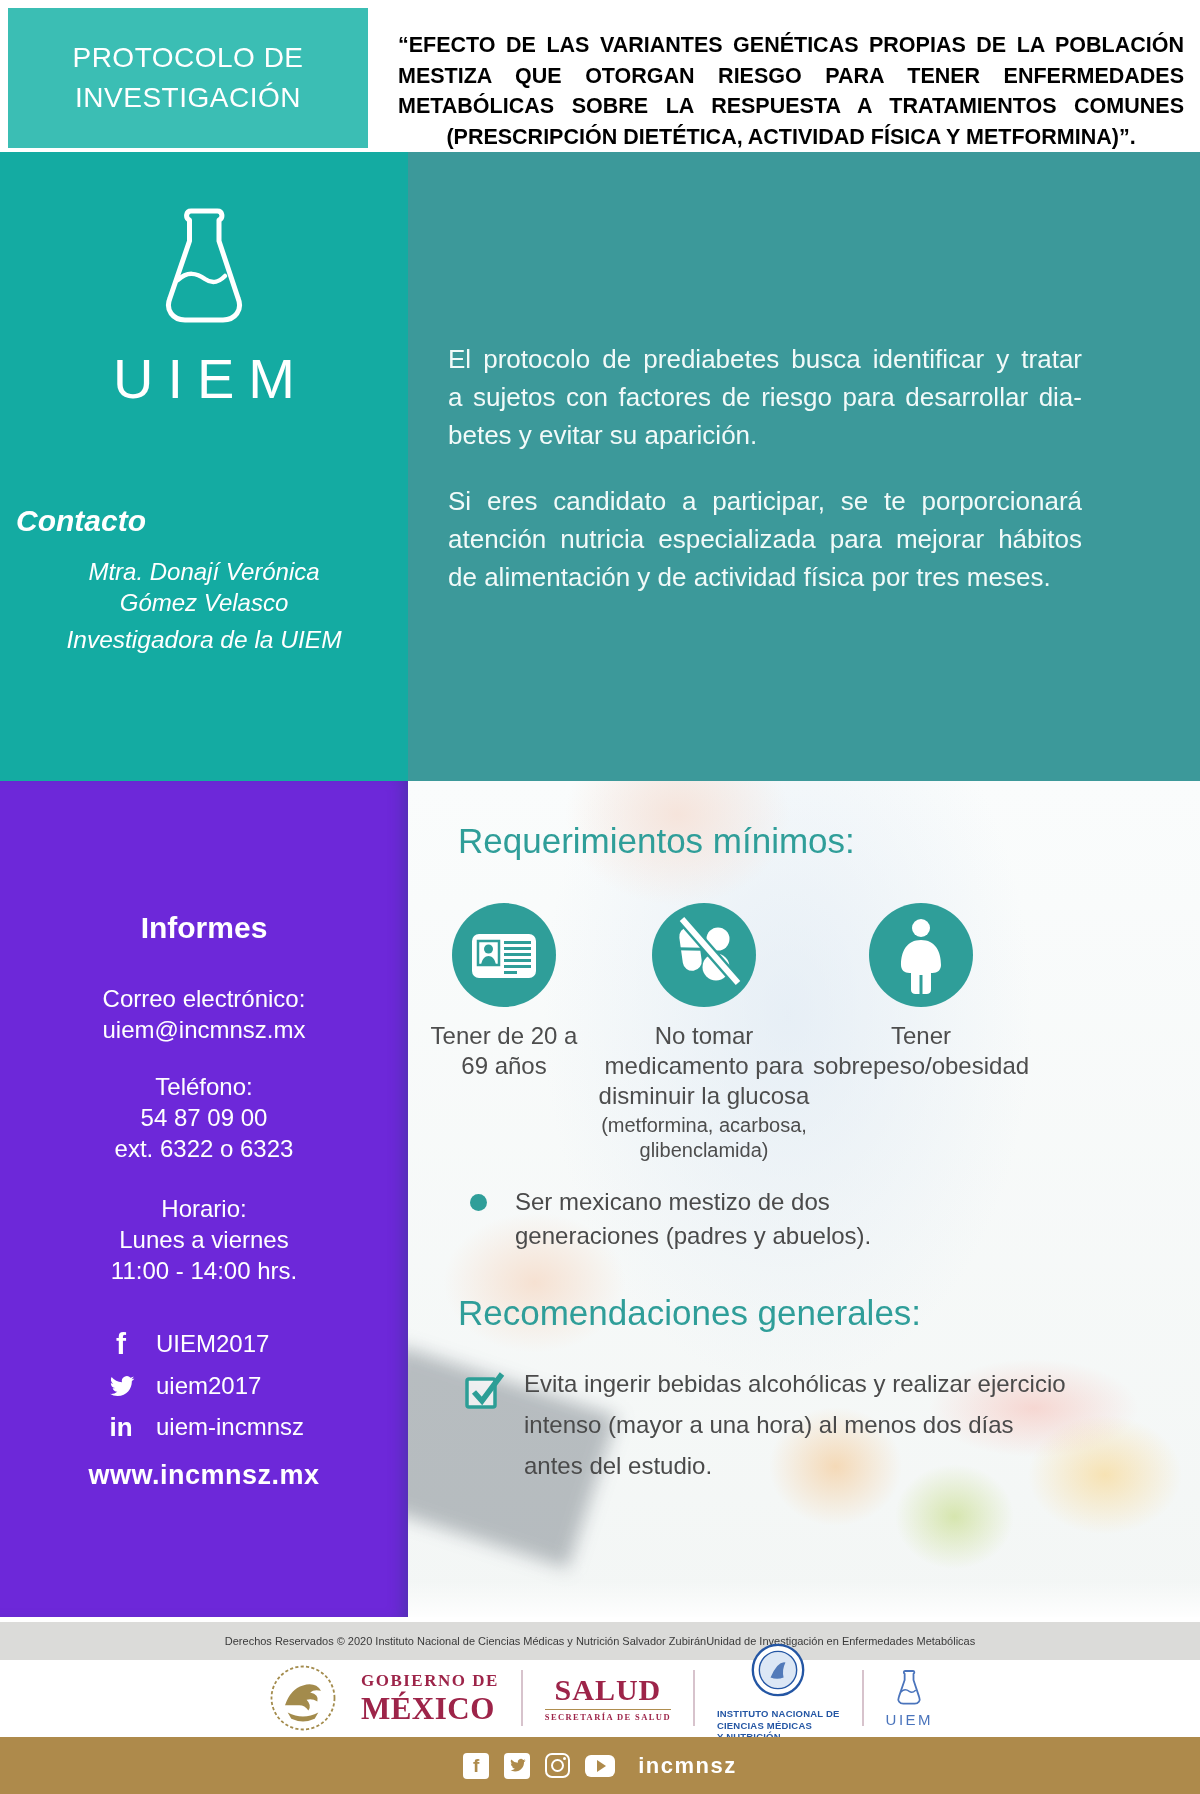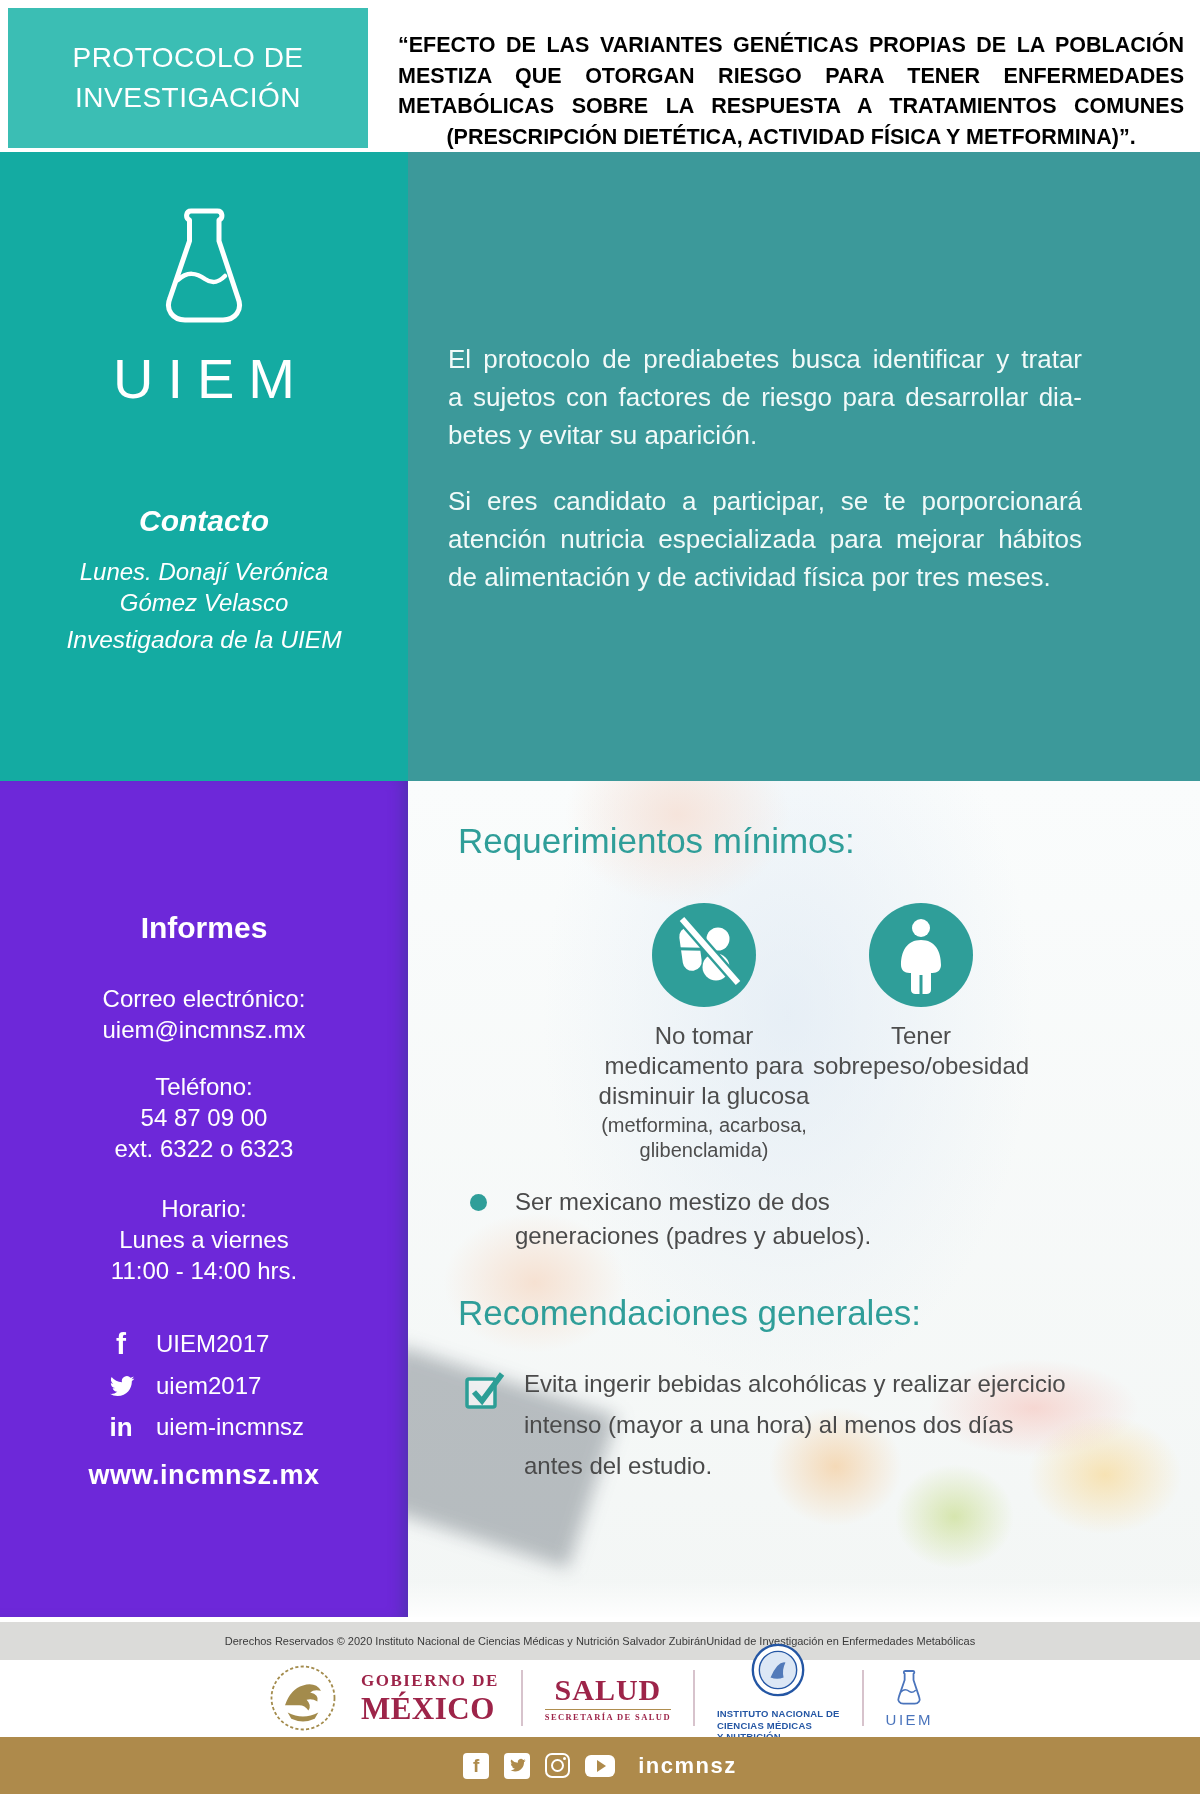--- a/index.html
+++ b/index.html
@@ -11,22 +11,22 @@
          display:flex;flex-direction:column;justify-content:center;align-items:center;gap:8px;
          font-size:28px;letter-spacing:.5px;}
   .quote{position:absolute;left:398px;top:30px;width:786px;color:#000000;font-weight:bold;
          font-size:21.5px;line-height:30.5px;text-align:justify;text-align-last:center;}
 
   
   .col-mid{position:absolute;left:0;top:152px;width:408px;height:629px;background:#14ABA2;color:#fff;}
   .flask-main{position:absolute;left:154px;top:44px;width:100px;height:150px;}
   .uiem-word{position:absolute;left:0;top:194px;width:100%;text-align:center;font-size:56px;
              letter-spacing:14px;text-indent:14px;font-weight:400;}
-  .contact-heading{position:absolute;left:0;top:352px;width:100%;text-align:center;font-size:30px;
-                   font-weight:bold;font-style:italic;}
+  .contact-heading{position:absolute;left:0;top:352px;width:100%;font-size:30px;
+                   font-weight:bold;font-style:italic;padding-left:16px;}
   .contact-name{position:absolute;left:0;top:404px;width:100%;text-align:center;font-size:24px;
                 font-style:italic;line-height:31px;}
   .contact-role{position:absolute;left:0;top:474px;width:100%;text-align:center;font-size:24.5px;
                 font-style:italic;}
 
   .panel{position:absolute;left:408px;top:152px;width:792px;height:629px;background:#3C999A;color:#F2FAF9;}
   .intro{position:absolute;left:40px;top:188px;width:634px;font-size:26px;line-height:38px;}
   .jline{text-align:justify;text-align-last:justify;}
   .jline.last{text-align-last:left;}
   .pgap{height:28px;}
@@ -109,21 +109,21 @@
   <div class="quote">“EFECTO DE LAS VARIANTES GENÉTICAS PROPIAS DE LA POBLACIÓN MESTIZA QUE OTORGAN RIESGO PARA TENER ENFERMEDADES METABÓLICAS SOBRE LA RESPUESTA A TRATAMIENTOS COMUNES (PRESCRIPCIÓN DIETÉTICA, ACTIVIDAD FÍSICA Y METFORMINA)”.</div>
 
   <div class="col-mid">
     <svg class="flask-main" viewBox="0 0 100 130">
       <path d="M37,5 c-5,0 -6,7 -1.5,9 l0,21 L16,92 c-5,12 3,22 15,22 l38,0 c12,0 20,-10 15,-22 L65,35 l0,-21 c4.5,-2 3.5,-9 -1.5,-9 z" fill="none" stroke="#fff" stroke-width="5" stroke-linejoin="round"></path>
       <path d="M24,74 c9,-9 19,-7 27,-1 c7,5 13,4 20,-3" fill="none" stroke="#fff" stroke-width="4.5" stroke-linecap="round"></path>
     </svg>
     <div class="uiem-word">UIEM</div>
     <div class="contact-heading">Contacto</div>
     <div class="contact-name">
-      <div>Lunes. Donají Verónica</div>
+      <div>Mtra. Donají Verónica</div>
       <div>Gómez Velasco</div>
     </div>
     <div class="contact-role">Investigadora de la UIEM</div>
   </div>
 
   <div class="panel">
     <div class="intro">
       <div class="jline">El protocolo de prediabetes busca identificar y tratar</div>
       <div class="jline">a sujetos con factores de riesgo para desarrollar dia-</div>
       <div class="jline last">betes y evitar su aparición.</div>
@@ -167,20 +167,38 @@
       <span>uiem-incmnsz</span>
     </div>
     <div class="website">www.incmnsz.mx</div>
   </div>
 
   <div class="photo">
     <div class="tablet"></div>
 
     <div class="sec-heading" style="top:40px">Requerimientos mínimos:</div>
 
+    <div class="req-item" style="left:8px;width:176px">
+      <div class="req-circle">
+        <svg viewBox="0 0 104 104">
+            <circle cx="52" cy="52" r="52" fill="#2F9E99"></circle>
+          <rect x="20" y="31" width="64" height="44" rx="7" fill="#fff"></rect>
+          <rect x="26" y="38" width="21" height="24" fill="none" stroke="#2F9E99" stroke-width="2.5"></rect>
+          <circle cx="36.5" cy="46" r="4.5" fill="#2F9E99"></circle>
+          <path d="M29,62 c1,-6 4,-9 7.5,-9 c3.5,0 6.5,3 7.5,9 z" fill="#2F9E99"></path>
+          <rect x="52" y="38" width="27" height="3" fill="#2F9E99"></rect>
+          <rect x="52" y="44" width="27" height="3" fill="#2F9E99"></rect>
+          <rect x="52" y="50" width="27" height="3" fill="#2F9E99"></rect>
+          <rect x="52" y="56" width="27" height="3" fill="#2F9E99"></rect>
+          <rect x="52" y="62" width="27" height="3" fill="#2F9E99"></rect>
+          <rect x="52" y="68" width="13" height="3" fill="#2F9E99"></rect>
+        </svg>
+      </div>
+      <div class="req-caption">Tener de 20 a 69 años</div>
+    </div>
 
     <div class="req-item" style="left:180px;width:232px">
       <div class="req-circle">
         <svg viewBox="0 0 104 104">
             <circle cx="52" cy="52" r="52" fill="#2F9E99"></circle>
           <rect x="29" y="24" width="19" height="44" rx="9.5" fill="#fff" transform="rotate(-8 38 46)"></rect>
           <line x1="25" y1="44" x2="50" y2="48" stroke="#2F9E99" stroke-width="3" transform="rotate(-8 38 46)"></line>
           <circle cx="66" cy="36" r="11.5" fill="#fff"></circle>
           <circle cx="64" cy="64" r="13.5" fill="#fff"></circle>
           <line x1="30" y1="16" x2="86" y2="80" stroke="#2F9E99" stroke-width="11"></line>

